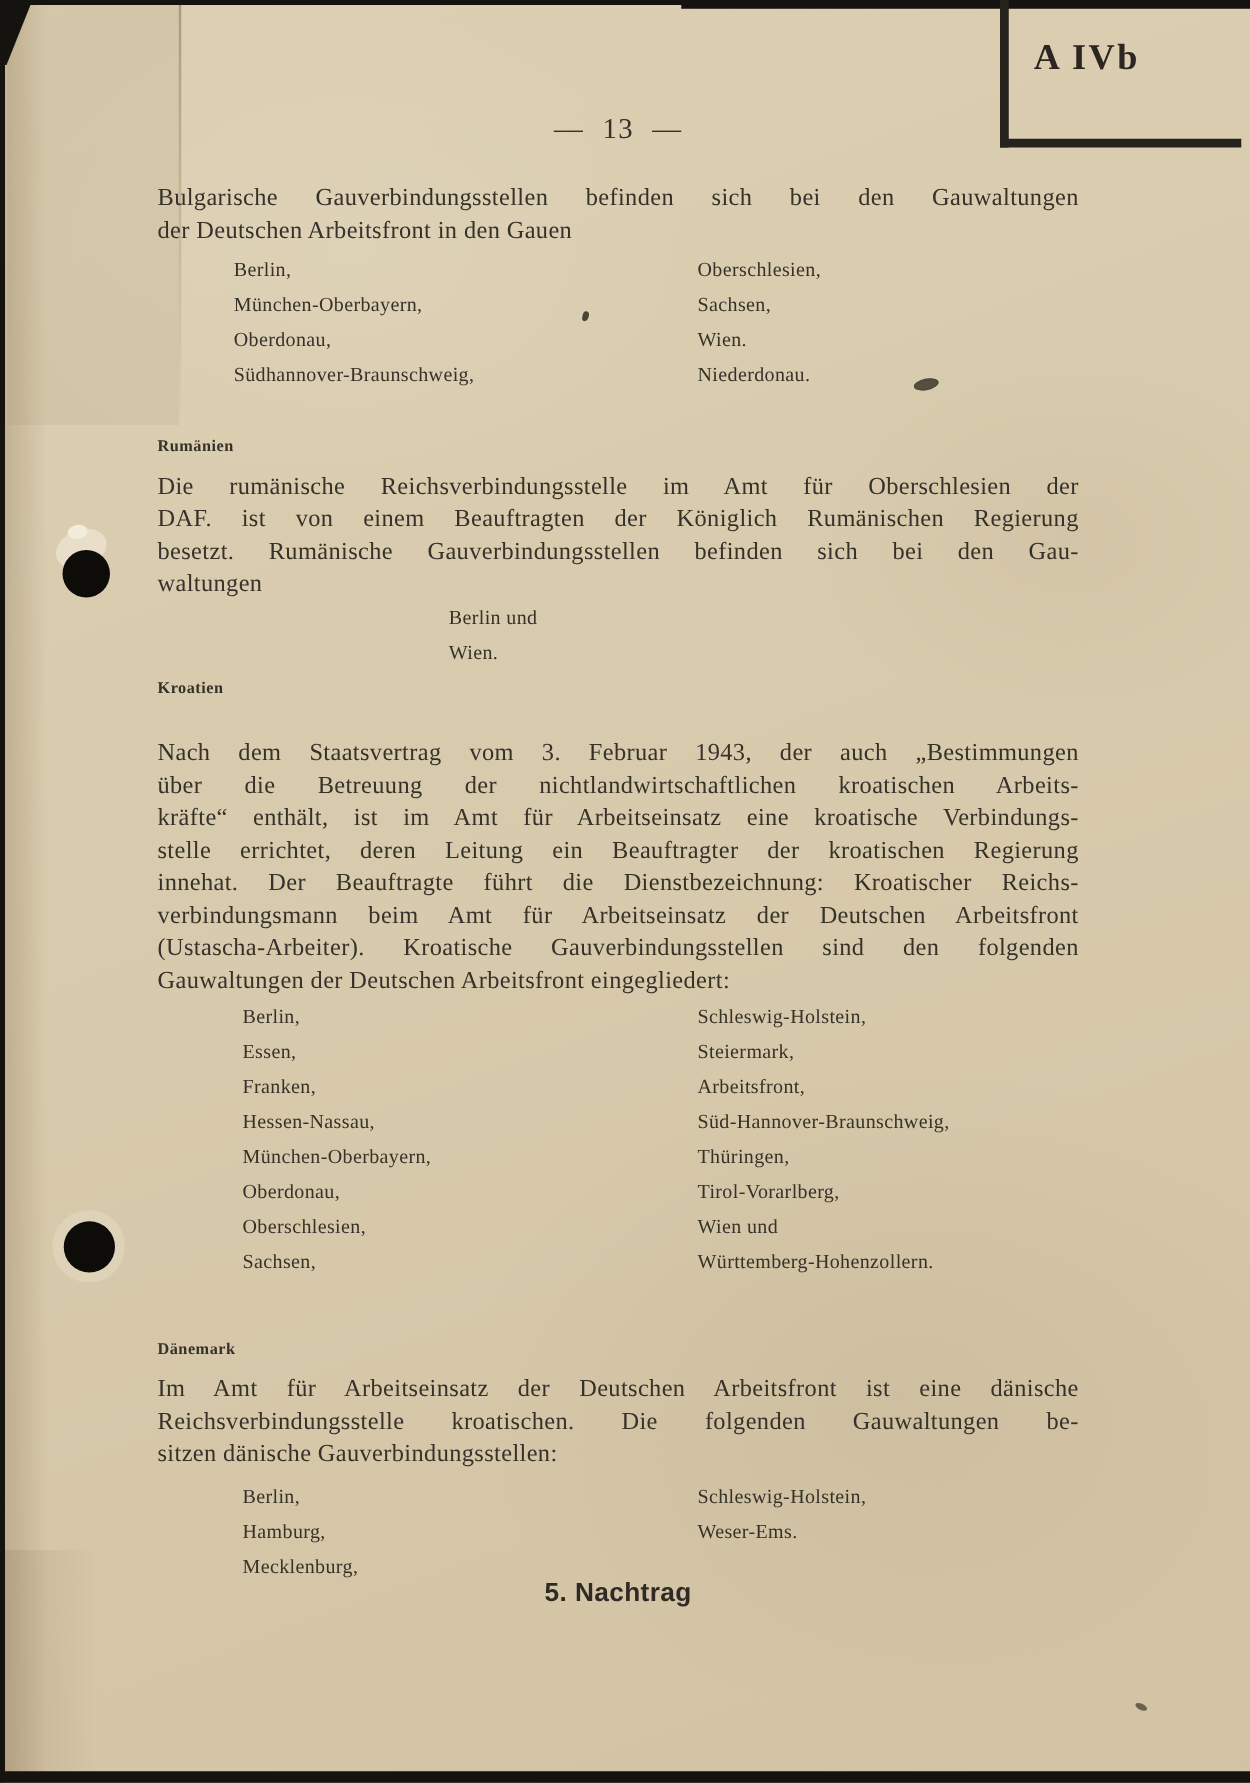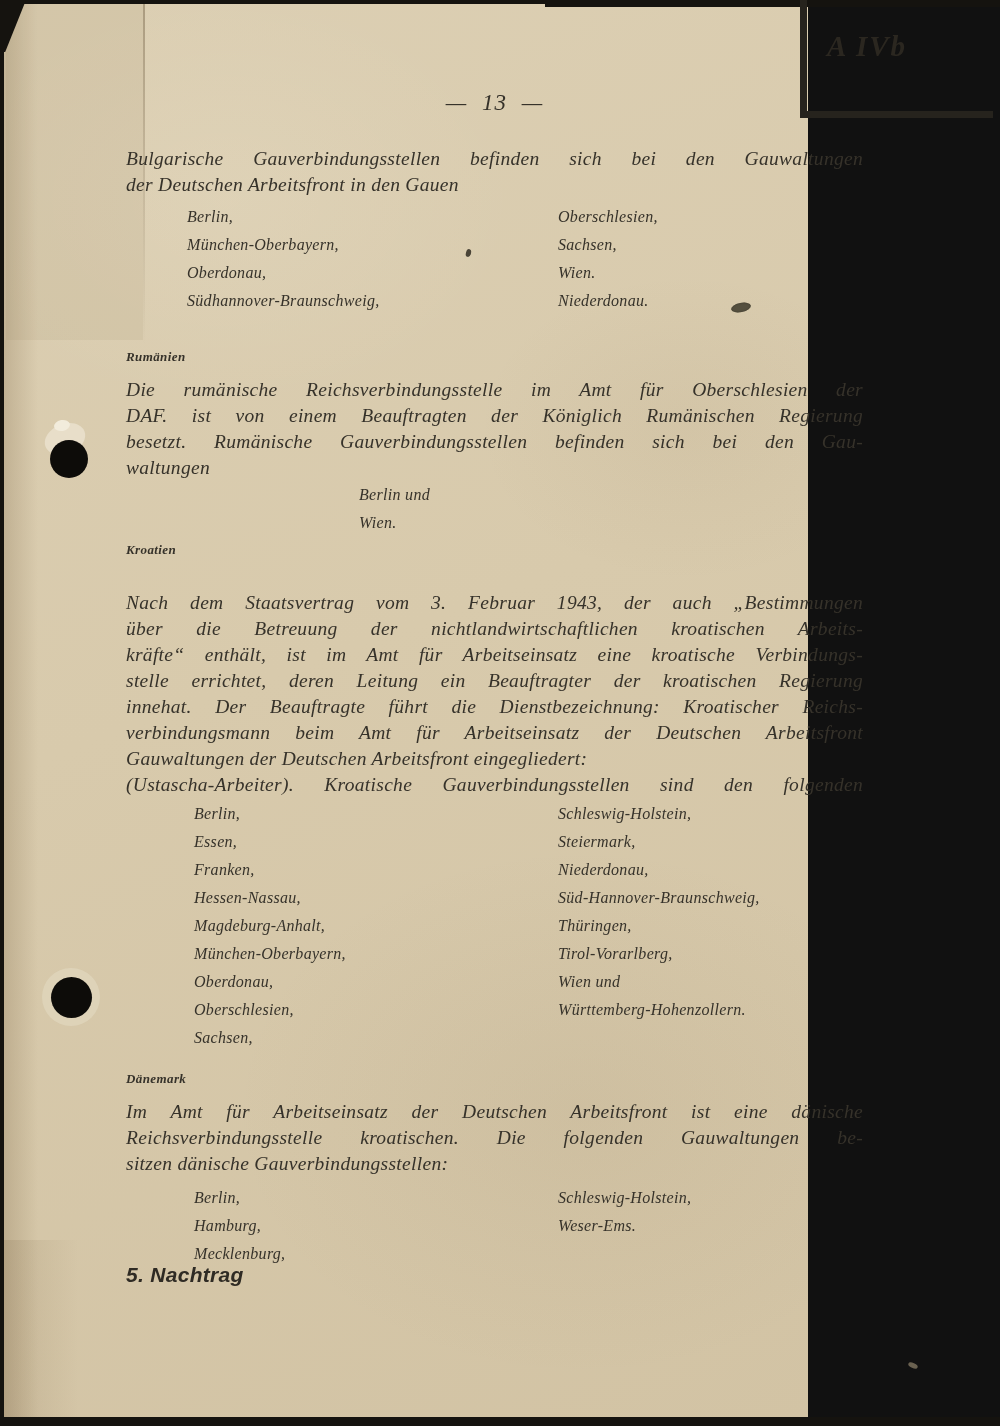--- a/index.html
+++ b/index.html
@@ -1,26 +1,25 @@
 <!DOCTYPE html>
 <html style="--paper: #d8caac; --ink: #36322a; --edge: #15130f;"><head>
 <meta charset="utf-8">
 <style>
   html,body{margin:0;padding:0;}
   body{width:1000px;height:1426px;overflow:hidden;background:#111;}
   .page{
-    position:relative;width:808px;height:1426px;
+    position:relative;width:1000px;height:1426px;
     background:
       radial-gradient(420px 300px at 28% 14%, rgba(255,250,235,0.10), rgba(255,250,235,0) 70%),
       radial-gradient(500px 380px at 72% 78%, rgba(120,98,66,0.07), rgba(120,98,66,0) 70%),
       radial-gradient(300px 220px at 85% 30%, rgba(120,98,66,0.06), rgba(120,98,66,0) 70%),
       linear-gradient(160deg, #dccfb3 0%, var(--paper, #d8caac) 45%, #d2c3a4 100%);
     font-family:"Liberation Serif","DejaVu Serif",serif;
     color:var(--ink,#36322a);
-    font-style:italic;
   }
   
   .edge-top{position:absolute;left:0;top:0;width:1000px;height:4px;background:var(--edge,#15130f);}
   .edge-top-right{position:absolute;left:545px;top:0;width:455px;height:7px;background:var(--edge,#15130f);}
   .corner-tl{position:absolute;left:0;top:0;width:26px;height:52px;background:var(--edge,#15130f);
     clip-path:polygon(0 0,100% 0,20% 100%,0 100%);}
   .edge-left{position:absolute;left:0;top:0;width:4px;height:1426px;background:var(--edge,#15130f);}
   .edge-bottom{position:absolute;left:0;top:1417px;width:1000px;height:9px;background:var(--edge,#15130f);}
   .shade-left{position:absolute;left:4px;top:0;width:34px;height:1426px;
     background:linear-gradient(to right, rgba(130,108,75,0.28), rgba(130,108,75,0));}
@@ -52,21 +51,21 @@
   .jline.last{text-align-last:left;}
   .heading{font-size:13px;font-weight:bold;letter-spacing:0.4px;line-height:26px;}
   .cols{display:flex;}
   .col{display:block;}
   .col.left{width:432px;box-sizing:border-box;}
   .col.right{flex:1;}
   .pad61{padding-left:61px;}
   .pad68{padding-left:68px;}
   .li{line-height:28px;font-size:16px;letter-spacing:0.3px;}
   .center-list{padding-left:233px;}
-  .footer{top:1263px;text-align:left;font-family:"Liberation Sans","DejaVu Sans",sans-serif;
+  .footer{top:1263px;text-align:center;font-family:"Liberation Sans","DejaVu Sans",sans-serif;
     font-weight:bold;font-size:21px;letter-spacing:0.3px;color:#2f2b24;}
 </style>
 </head>
 <body>
 
 <div class="page">
 
   <div class="shade-left"></div>
   <div class="shade-bottom-left"></div>
   <div class="crease-panel"></div>
@@ -123,39 +122,38 @@
   </div>
 
   <div class="block heading" style="top:537px">Kroatien</div>
   <div class="block" style="top:590px">
     <div class="jline">Nach dem Staatsvertrag vom 3. Februar 1943, der auch „Bestimmungen</div>
     <div class="jline">über die Betreuung der nichtlandwirtschaftlichen kroatischen Arbeits-</div>
     <div class="jline">kräfte“ enthält, ist im Amt für Arbeitseinsatz eine kroatische Verbindungs-</div>
     <div class="jline">stelle errichtet, deren Leitung ein Beauftragter der kroatischen Regierung</div>
     <div class="jline">innehat. Der Beauftragte führt die Dienstbezeichnung: Kroatischer Reichs-</div>
     <div class="jline">verbindungsmann beim Amt für Arbeitseinsatz der Deutschen Arbeitsfront</div>
+    <div class="jline">(Ustascha-Arbeiter). Kroatische Gauverbindungsstellen sind den folgenden</div>
     <div class="jline last">Gauwaltungen der Deutschen Arbeitsfront eingegliedert:</div>
-    <div class="jline">(Ustascha-Arbeiter). Kroatische Gauverbindungsstellen sind den folgenden</div>
   </div>
   <div class="block cols" style="top:800px">
     <div class="col left pad68">
       <div class="li">Berlin,</div>
       <div class="li">Essen,</div>
       <div class="li">Franken,</div>
       <div class="li">Hessen-Nassau,</div>
-      <div class="li">Magdeburg-Anhalt,</div>
       <div class="li">München-Oberbayern,</div>
       <div class="li">Oberdonau,</div>
       <div class="li">Oberschlesien,</div>
       <div class="li">Sachsen,</div>
     </div>
     <div class="col right">
       <div class="li">Schleswig-Holstein,</div>
       <div class="li">Steiermark,</div>
-      <div class="li">Niederdonau,</div>
+      <div class="li">Arbeitsfront,</div>
       <div class="li">Süd-Hannover-Braunschweig,</div>
       <div class="li">Thüringen,</div>
       <div class="li">Tirol-Vorarlberg,</div>
       <div class="li">Wien und</div>
       <div class="li">Württemberg-Hohenzollern.</div>
     </div>
   </div>
 
   <div class="block heading" style="top:1066px">Dänemark</div>
   <div class="block" style="top:1099px">

